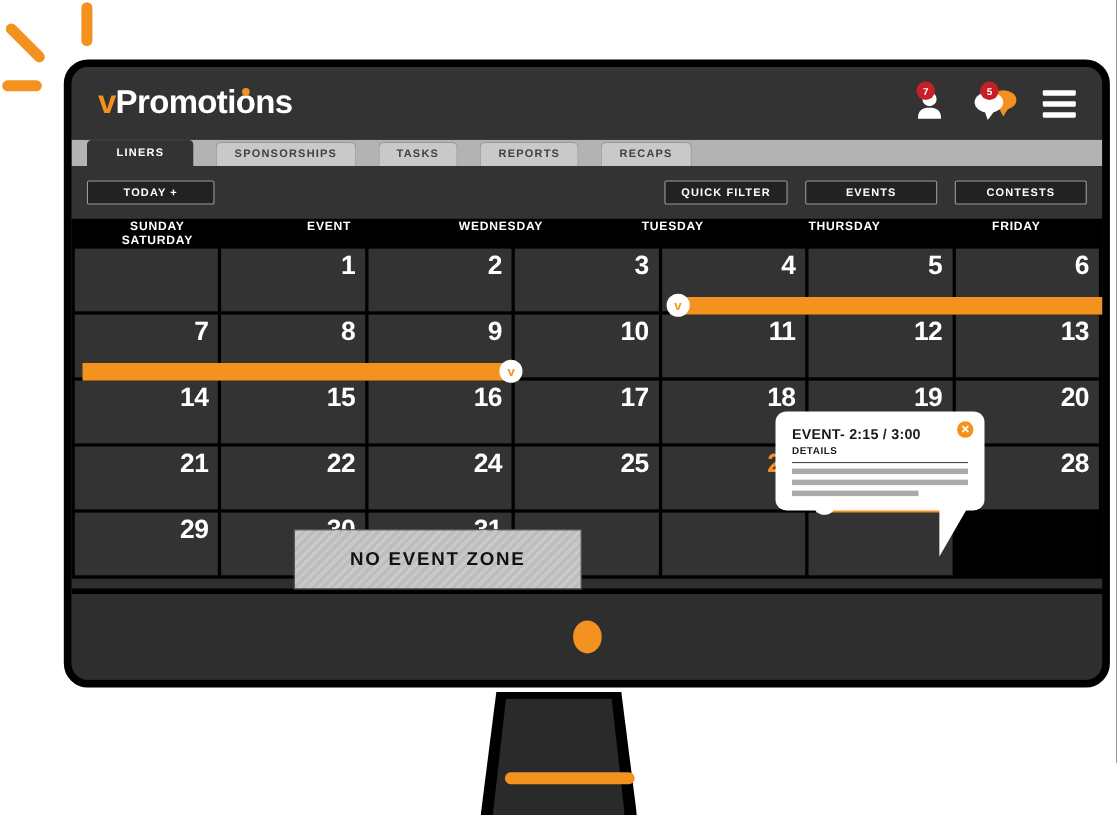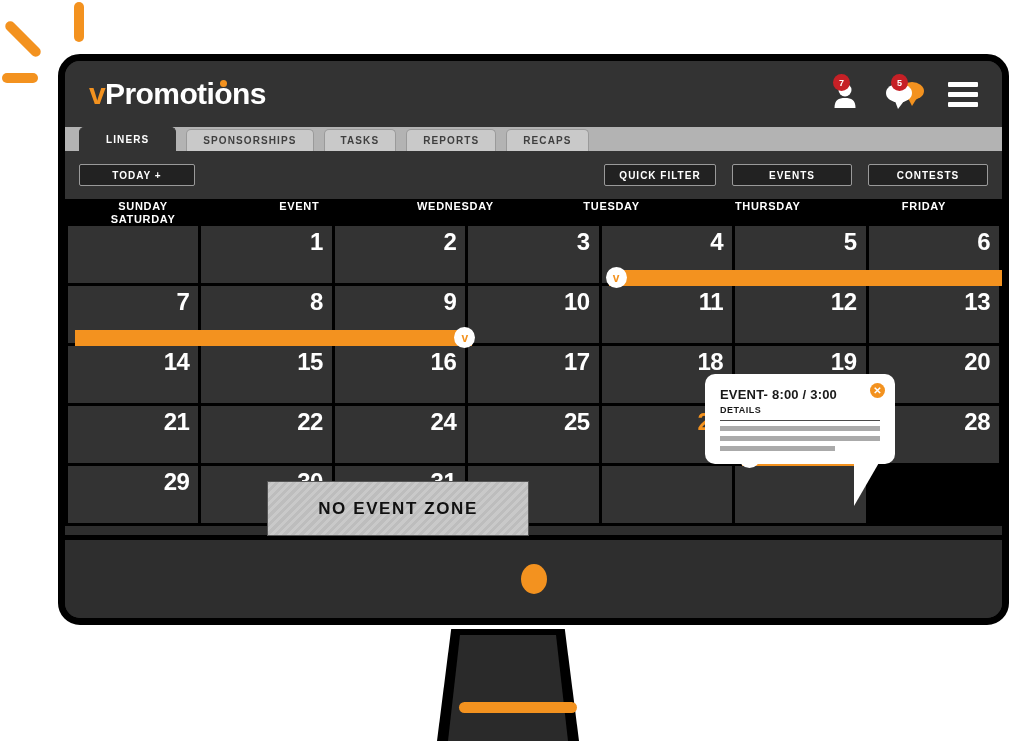--- a/index.html
+++ b/index.html
@@ -60,21 +60,21 @@
     background: #C62026; color: #fff; border-radius: 50%;
     font-size: 9px; font-weight: bold; display: flex;
     align-items: center; justify-content: center; z-index: 2;
   }
   #hamburger { display: flex; flex-direction: column; gap: 5px; width: 30px; cursor: pointer; }
   #hamburger span { display: block; height: 5px; background: #ffffff; border-radius: 1px; }
 
   
   #tab-strip {
     height: 24px; background: #b3b3b3; display: flex;
-    align-items: flex-end; padding-left: 14px; gap: 10px;
+    align-items: flex-end; padding-left: 14px; gap: 20px;
   }
   .tab {
     height: 22px; padding: 0 16px; display: flex; align-items: center;
     justify-content: center; font-size: 10px; font-weight: bold;
     letter-spacing: 1.1px; color: #3f3f3f; background: #c9c9c9;
     border-radius: 5px 5px 0 0; cursor: pointer; white-space: nowrap;
     border: 1px solid #9a9a9a; border-bottom: none;
   }
   .tab.active { background: #333333; color: #ffffff; border-color: #333333;
                 height: 24px; padding: 0 26px; }
@@ -352,21 +352,21 @@
         <div class="bar" style="left: 677.141px; width: 130.422px; top: 389px;"></div>
         <div class="vmark" style="left: 674.141px; top: 386px;">v</div>
         <div class="vmark" style="left: 789.562px; top: 386px;">v</div>
       </div>
 
     <div id="no-event-zone">NO EVENT ZONE</div>
 
     <div id="popup-tail"></div>
     <div id="popup">
       <div id="popup-close">✕</div>
-      <div id="popup-title">EVENT- 8:00 / 3:00</div>
+      <div id="popup-title">EVENT- 2:15 / 3:00</div>
       <div id="popup-sub">DETAILS</div>
       <div class="pline"></div>
       <div class="pbar"></div>
       <div class="pbar"></div>
       <div class="pbar short"></div>
     </div>
 
     <div id="bottom-bezel">
       <div id="power-dot"></div>
     </div>

